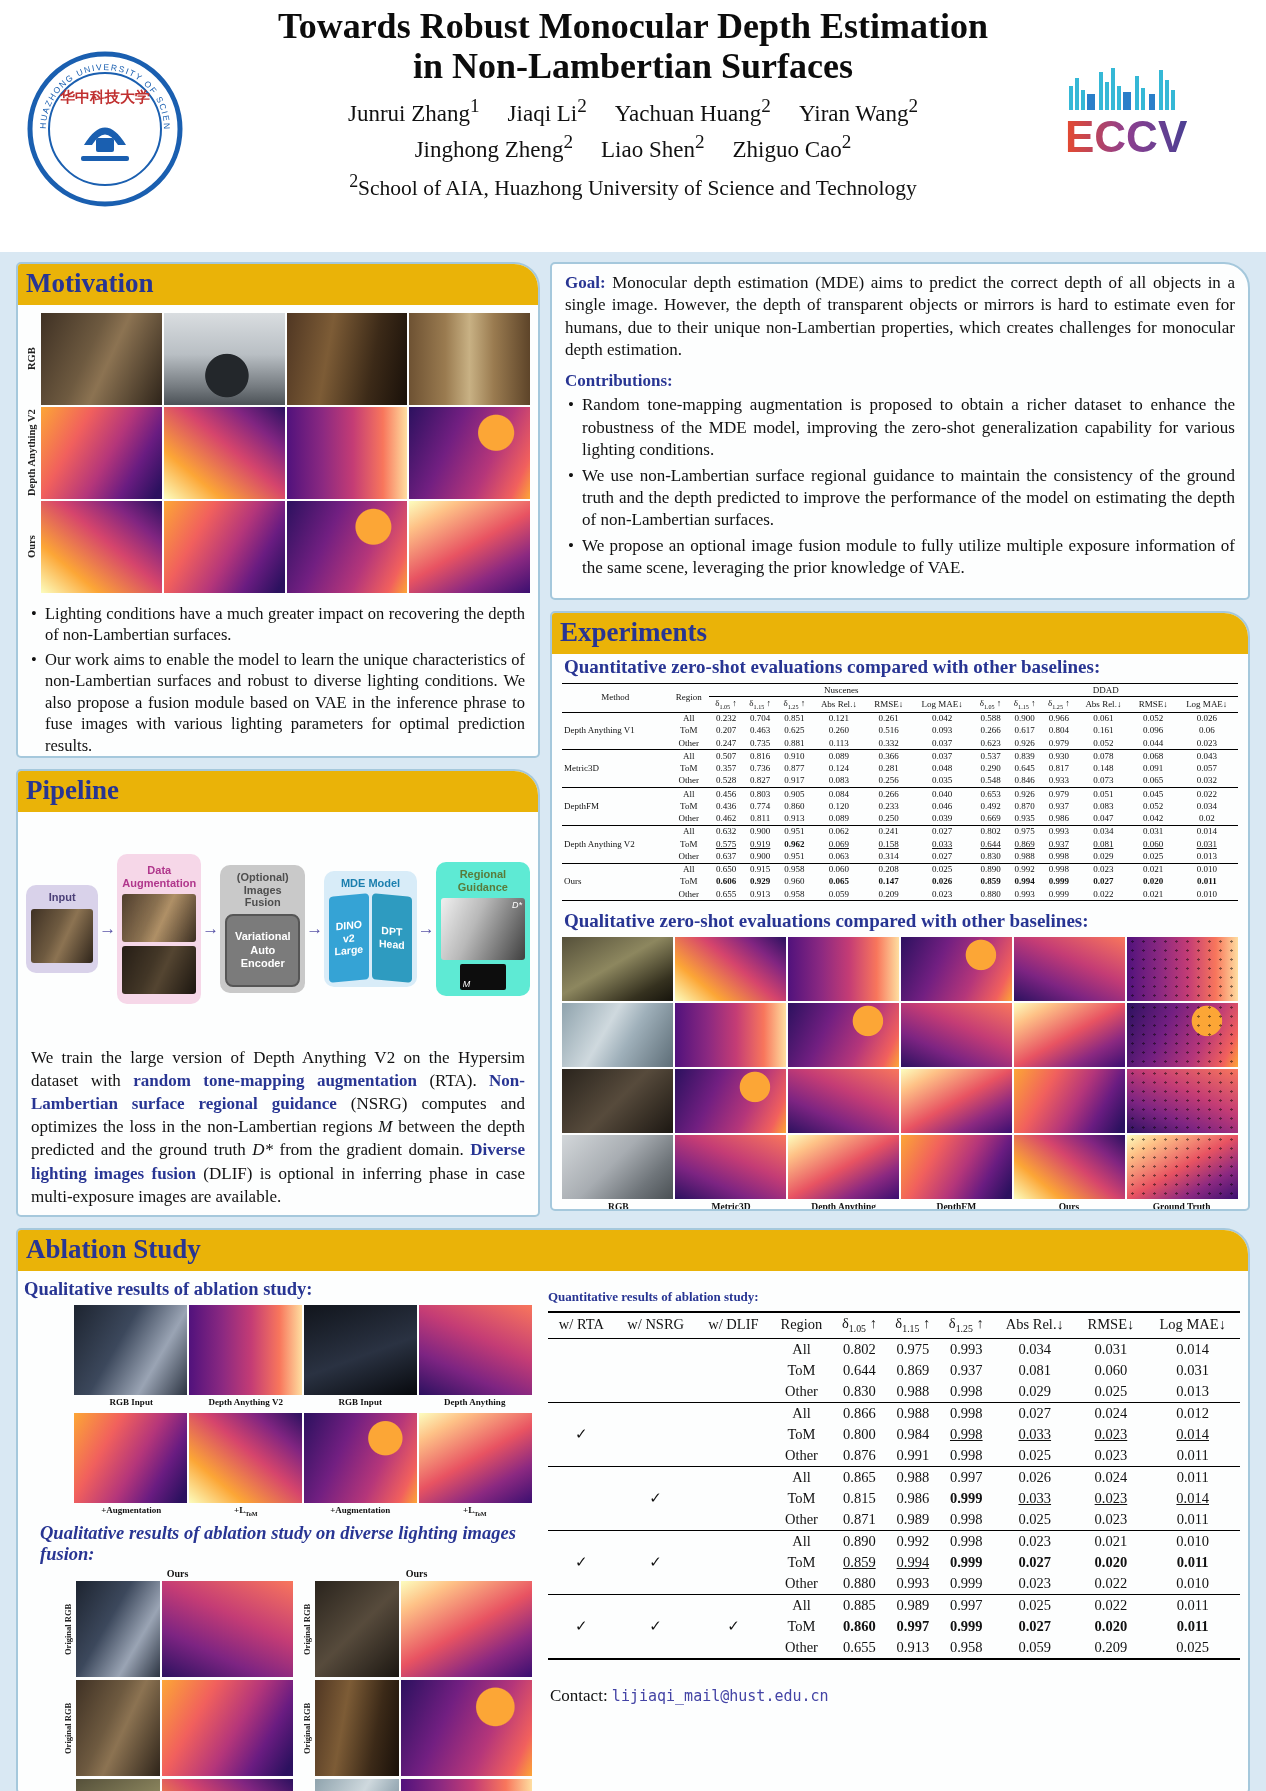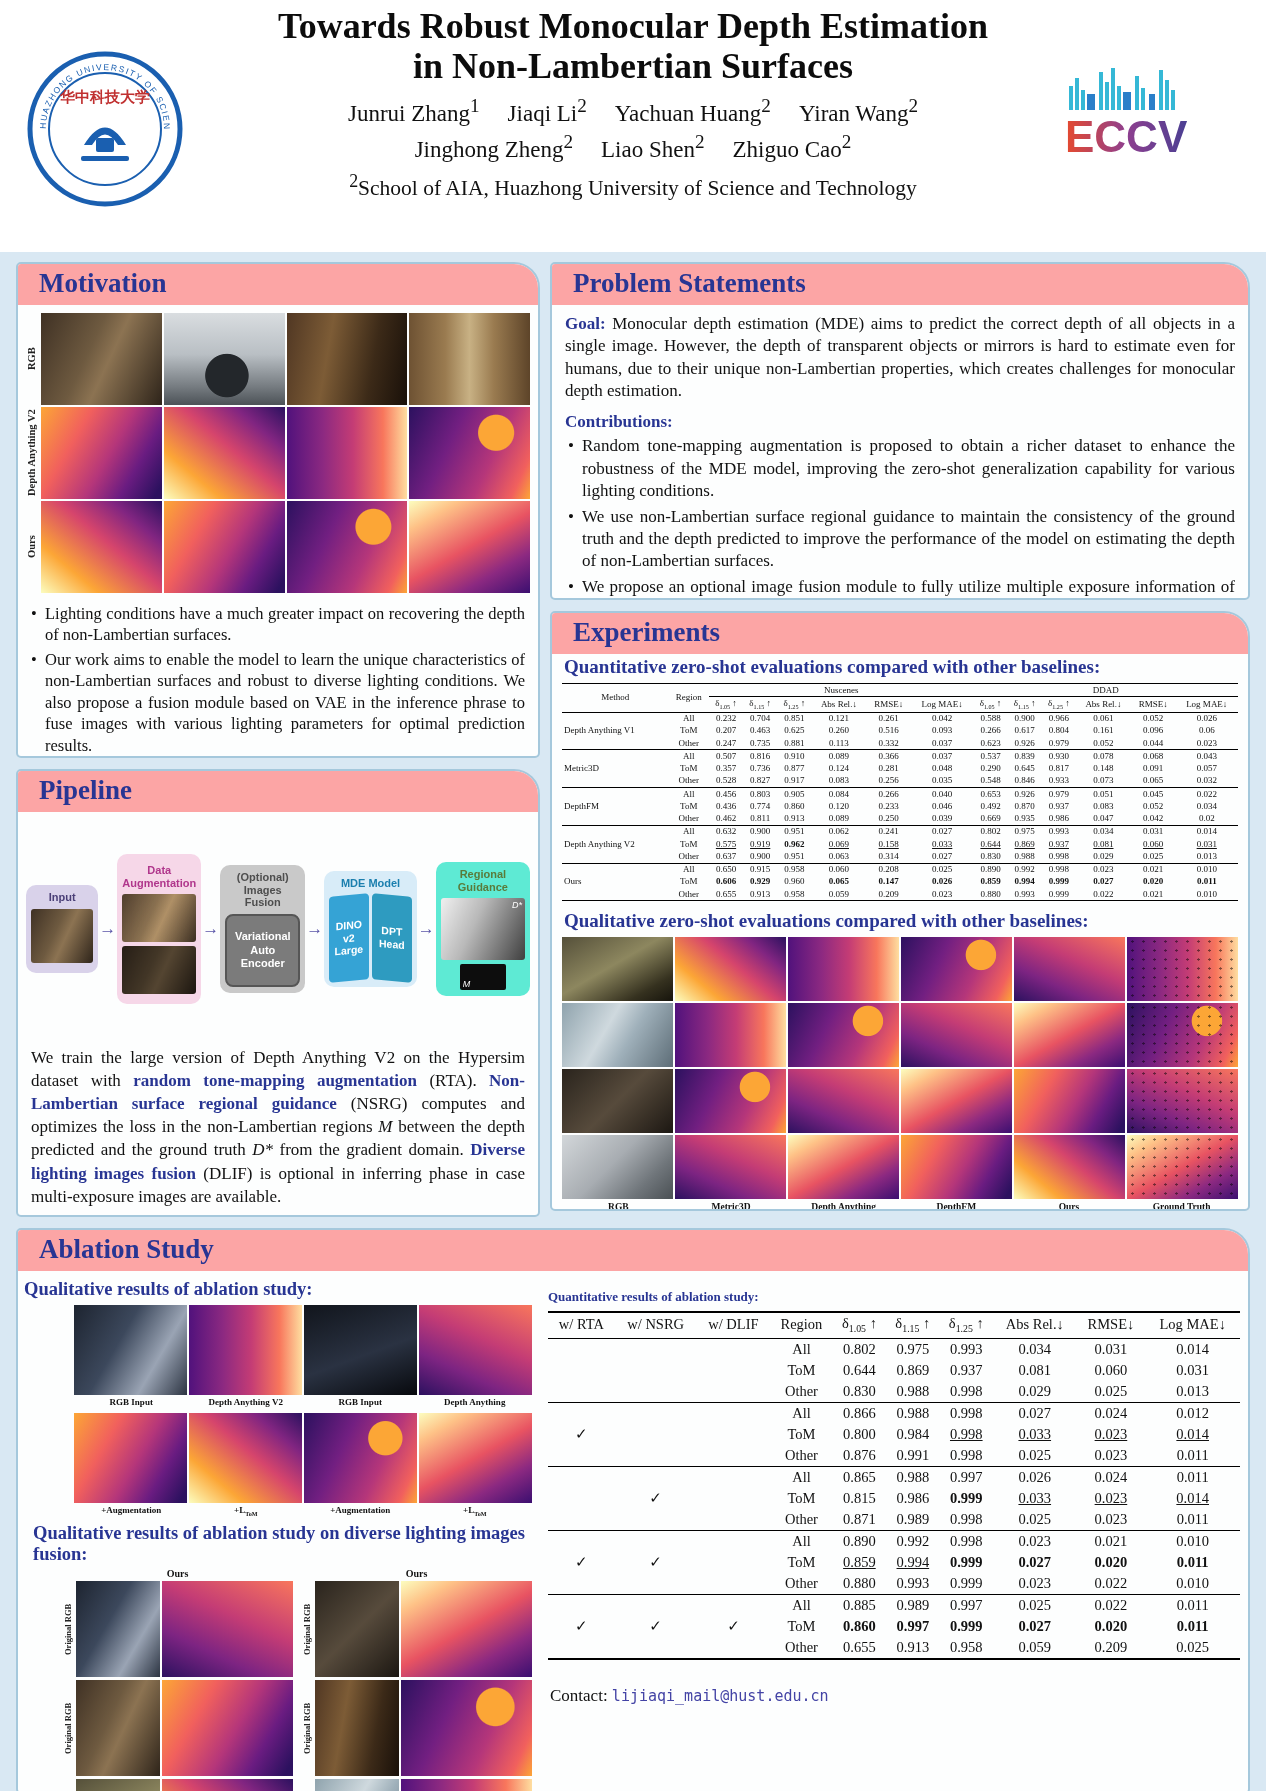--- a/index.html
+++ b/index.html
@@ -20,21 +20,21 @@
   .logo-hust{position:absolute;left:26px;top:50px;}
   .logo-eccv{position:absolute;right:70px;top:64px;}
 
   
   .cols{display:flex;gap:10px;padding:10px 16px 0 16px;align-items:flex-start;}
   .colL{width:524px;flex:none;}
   .colR{flex:1;min-width:0;}
 
   .panel{background:#fdfefe;border:2px solid #a5c8dc;border-radius:5px 26px 5px 5px;
          overflow:hidden;box-sizing:border-box;margin-bottom:11px;}
-  .p-head{background:#fca5a5;padding:4px 14px 6px 21px;}
+  .p-head{background:#eab308;padding:4px 14px 6px 8px;}
   .p-title{color:#283593;font-weight:bold;font-size:27px;}
   .sub-h{color:#283593;font-weight:bold;font-size:19px;margin:2px 12px 5px 12px;}
 
   
   .ph{position:relative;overflow:hidden;background:#777;}
   .p1{background:linear-gradient(115deg,#3f3124 0%,#6e5a40 40%,#8c7352 55%,#2e241a 100%);}
   .p2{background:radial-gradient(circle at 52% 68%,#23272b 0 24%,transparent 25%),linear-gradient(180deg,#d9dde0 0%,#b9bfc4 45%,#767c81 80%,#4c5257 100%);}
   .p3{background:linear-gradient(100deg,#503723 0%,#7d5c36 35%,#3c2a18 70%,#191009 100%);}
   .p4{background:linear-gradient(90deg,#6e5233 0%,#9a7b50 30%,#c8b184 50%,#9a7b50 70%,#5d4429 100%);}
   .p5{background:linear-gradient(150deg,#55503a 0%,#8d875f 45%,#35311f 80%,#16140c 100%);}
@@ -258,23 +258,20 @@
         </div>
       </div>
       <div class="pipe-desc" id="pipe-desc"><span class="">We train the large version of Depth Anything V2 on the Hypersim dataset with </span><span class="seg-b">random tone-mapping augmentation</span><span class=""> (RTA). </span><span class="seg-b">Non-Lambertian surface regional guidance</span><span class=""> (NSRG) computes and optimizes the loss in the non-Lambertian regions </span><span class="seg-i">M</span><span class=""> between the depth predicted and the ground truth </span><span class="seg-i">D*</span><span class=""> from the gradient domain. </span><span class="seg-b">Diverse lighting images fusion</span><span class=""> (DLIF) is optional in inferring phase in case multi-exposure images are available.</span></div>
     </div>
 
   </div>
 
   <div class="colR">
 
     <div class="panel" style="height:338px;">
-      <div class="p-head">
-        <span class="p-title">Problem Statements</span>
-      </div>
       <div class="ps-body">
         <span class="lbl-navy">Goal:</span>
         <span>Monocular depth estimation (MDE) aims to predict the correct depth of all objects in a single image. However, the depth of transparent objects or mirrors is hard to estimate even for humans, due to their unique non-Lambertian properties, which creates challenges for monocular depth estimation.</span>
         <span class="ps-contrib-label">Contributions:</span>
         <div id="ps-contrib">
             <div class="blt">Random tone-mapping augmentation is proposed to obtain a richer dataset to enhance the robustness of the MDE model, improving the zero-shot generalization capability for various lighting conditions.</div>
             <div class="blt">We use non-Lambertian surface regional guidance to maintain the consistency of the ground truth and the depth predicted to improve the performance of the model on estimating the depth of non-Lambertian surfaces.</div>
             <div class="blt">We propose an optional image fusion module to fully utilize multiple exposure information of the same scene, leveraging the prior knowledge of VAE.</div>
           </div>
       </div>
@@ -607,21 +604,21 @@
             <div class="ph d2"></div>
             <div class="ph d4"></div>
             <div class="ph d6"></div>
           </div>
         <div class="ab-lbls" id="ab-lbls2">
             <div class="">+Augmentation</div>
             <div class="">+L<sub>ToM</sub></div>
             <div class="">+Augmentation</div>
             <div class="">+L<sub>ToM</sub></div>
           </div>
-        <div class="sub-h" style="margin:2px 0 3px 9px;font-size:18.5px;">Qualitative results of ablation study on diverse lighting images fusion:</div>
+        <div class="sub-h" style="margin:2px 0 3px 16px;font-size:18.5px;font-style:italic;">Qualitative results of ablation study on diverse lighting images fusion:</div>
         <div class="dlif" id="dlif">
             <div class="dlif-half">
               <div class="ours-lab">Ours</div>
               <div class="dlif-row">
                 <div class="rot-label">Original RGB</div>
                 <div class="ph p9"></div>
                 <div class="ph d5"></div>
               </div>
               <div class="dlif-row">
                 <div class="rot-label">Original RGB</div>

